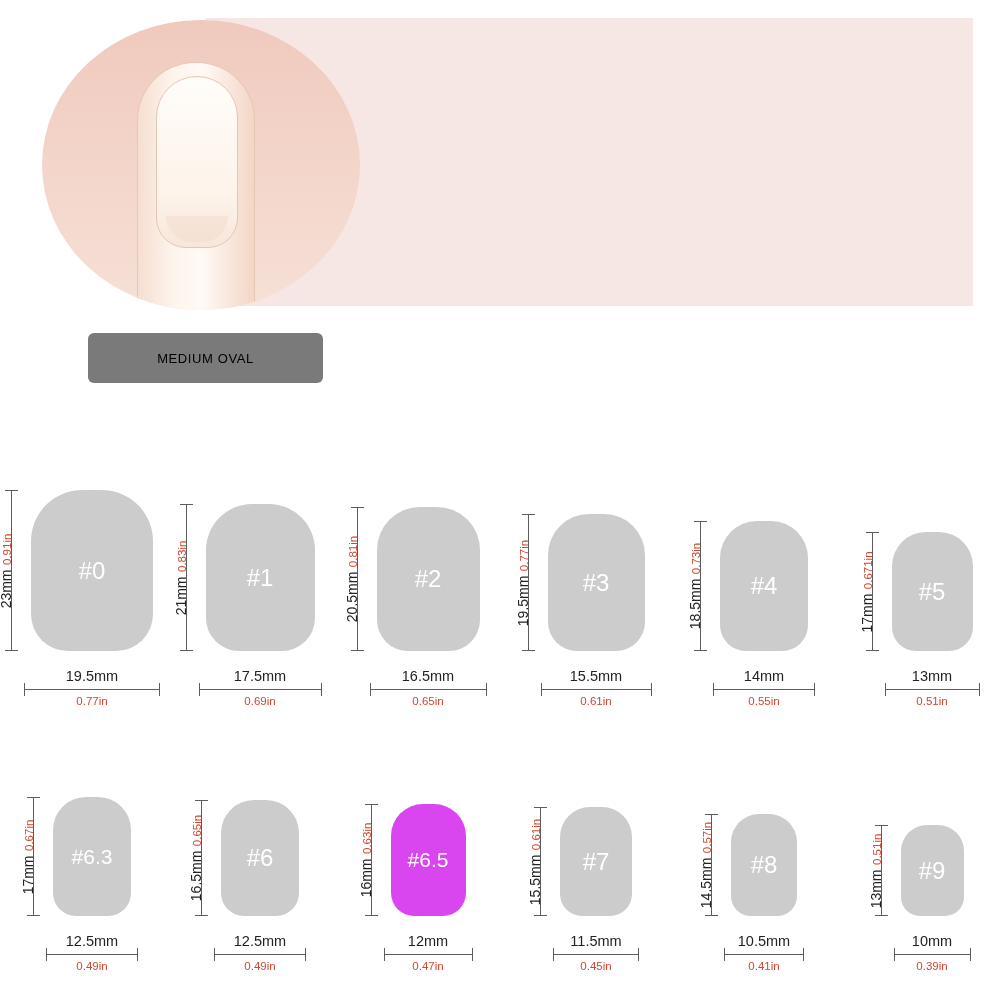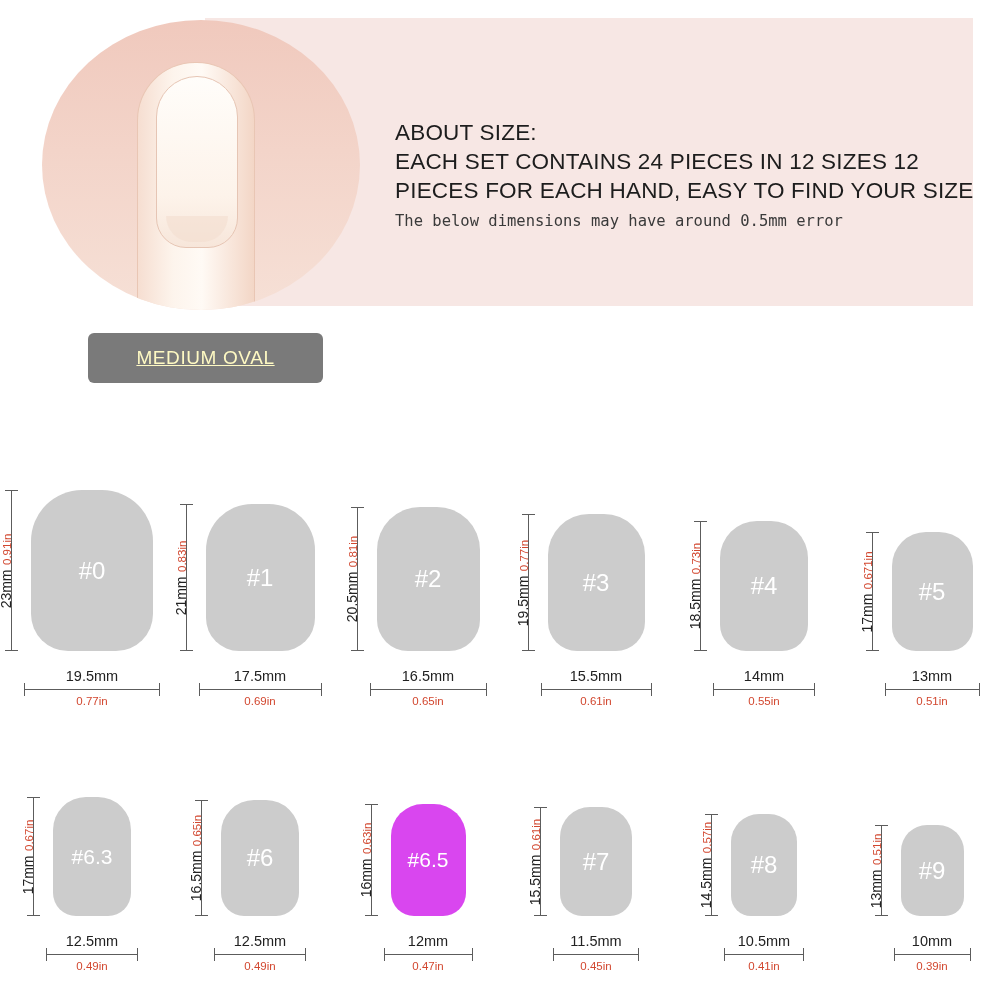--- a/index.html
+++ b/index.html
@@ -61,24 +61,23 @@
 
   #label-chip {
     position: absolute;
     left: 88px; top: 333px;
     width: 235px; height: 50px;
     background: #7a7a7a;
     border-radius: 6px;
     display: flex; align-items: center; justify-content: center;
   }
   #label-chip span {
-    color: #fef9c3;
-    font-size: 19px;
+    color: #000000;
+    font-size: 13px;
     letter-spacing: .6px;
-    text-decoration: underline;
   }
 
   #about {
     position: absolute;
     left: 395px; top: 118px;
     width: 570px;
   }
   #about .ln {
     font-size: 22.5px;
     line-height: 29px;
@@ -188,26 +187,20 @@
   <div id="nail-circle">
     <div id="finger"></div>
     <div id="nail-plate"></div>
     <div id="nail-lunula"></div>
   </div>
 
   <div id="label-chip">
     <span>MEDIUM OVAL</span>
   </div>
 
-  <div id="about">
-    <div class="ln">ABOUT SIZE:</div>
-    <div class="ln">EACH SET CONTAINS 24 PIECES IN 12 SIZES 12</div>
-    <div class="ln">PIECES FOR EACH HAND, EASY TO FIND YOUR SIZE</div>
-    <div class="note">The below dimensions may have around 0.5mm error</div>
-  </div>
 </div>
 
 <div id="grid">
   <div class="row" id="row0">
       <div class="cell" style="left: 0px;">
         <div class="nail" style="width: 122px; height: 161px; top: 35px; left: 31px; background: rgb(204, 204, 204); border-radius: 51px 51px 37px 37px;">
           <span>#0</span>
         </div>
         <div class="vmeas" style="top: 35px; height: 161px; left: -11px;">
           <div class="bar"></div>

